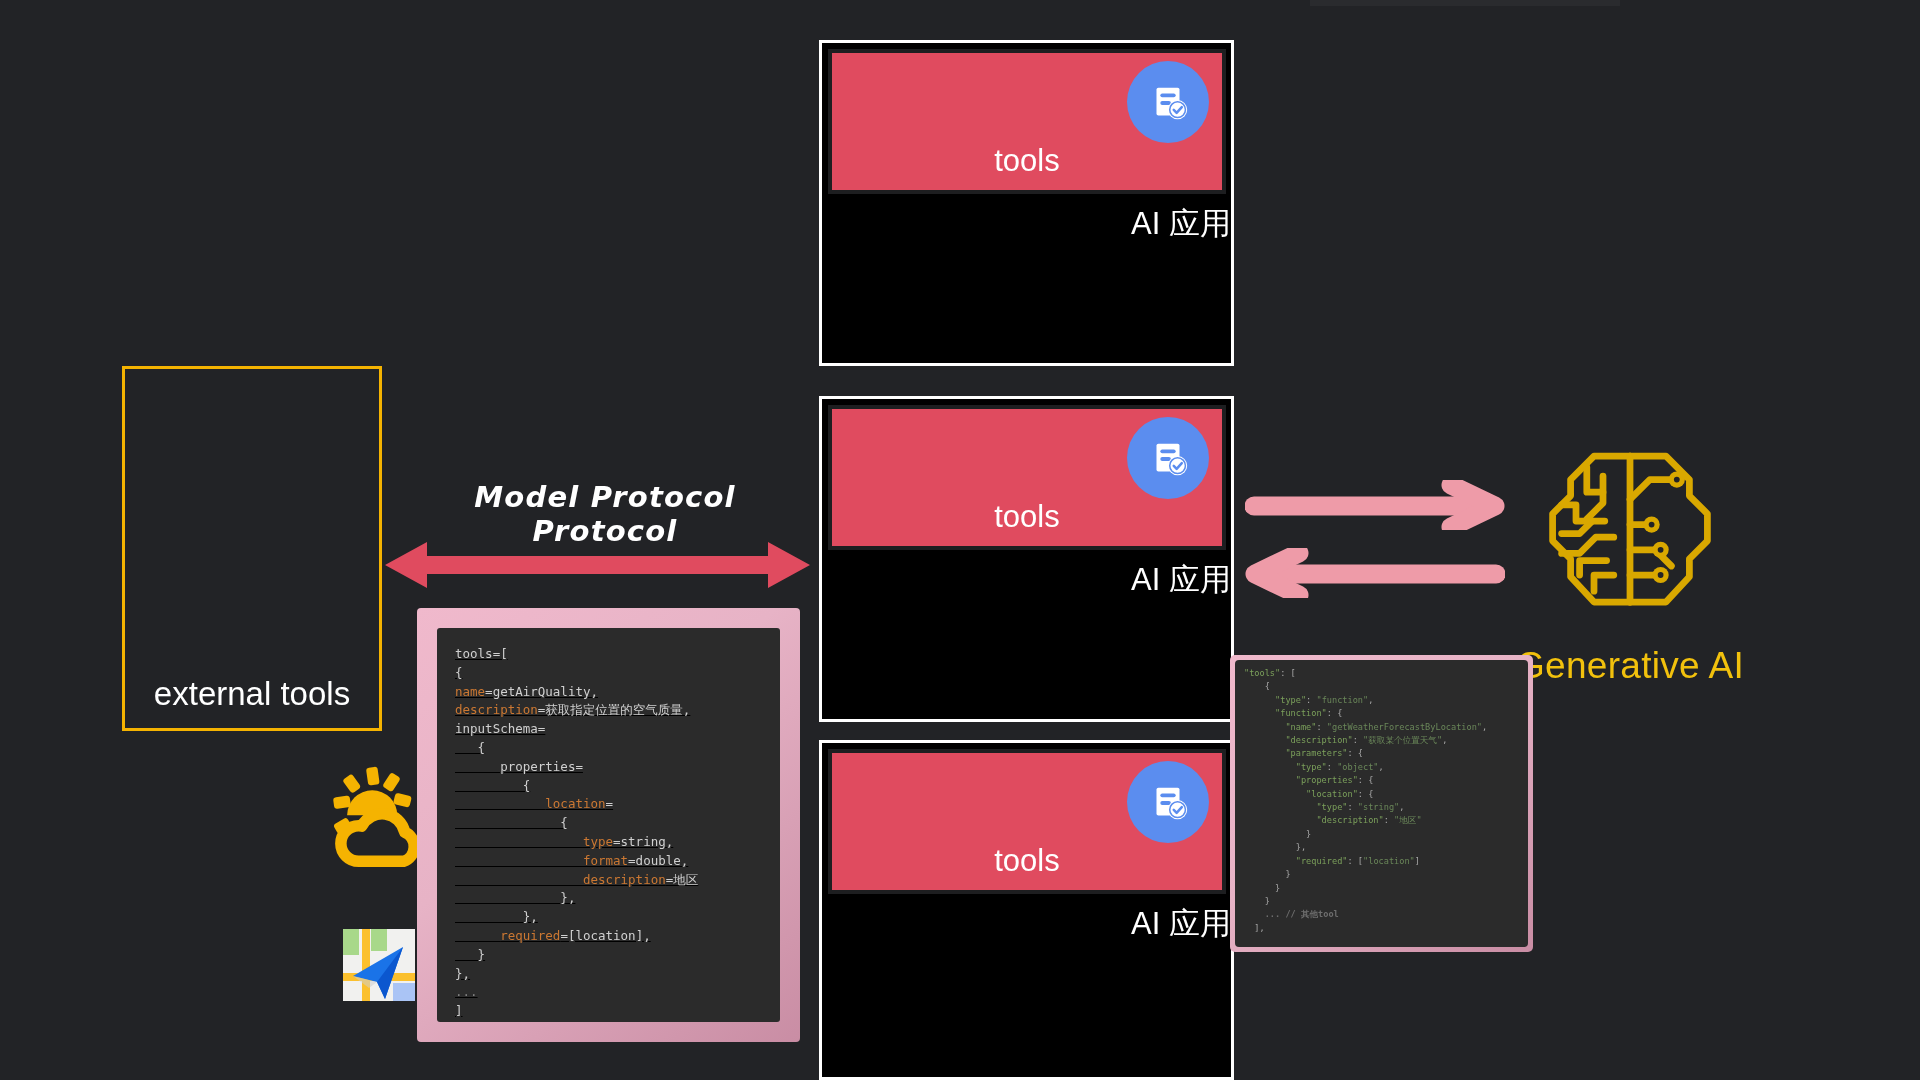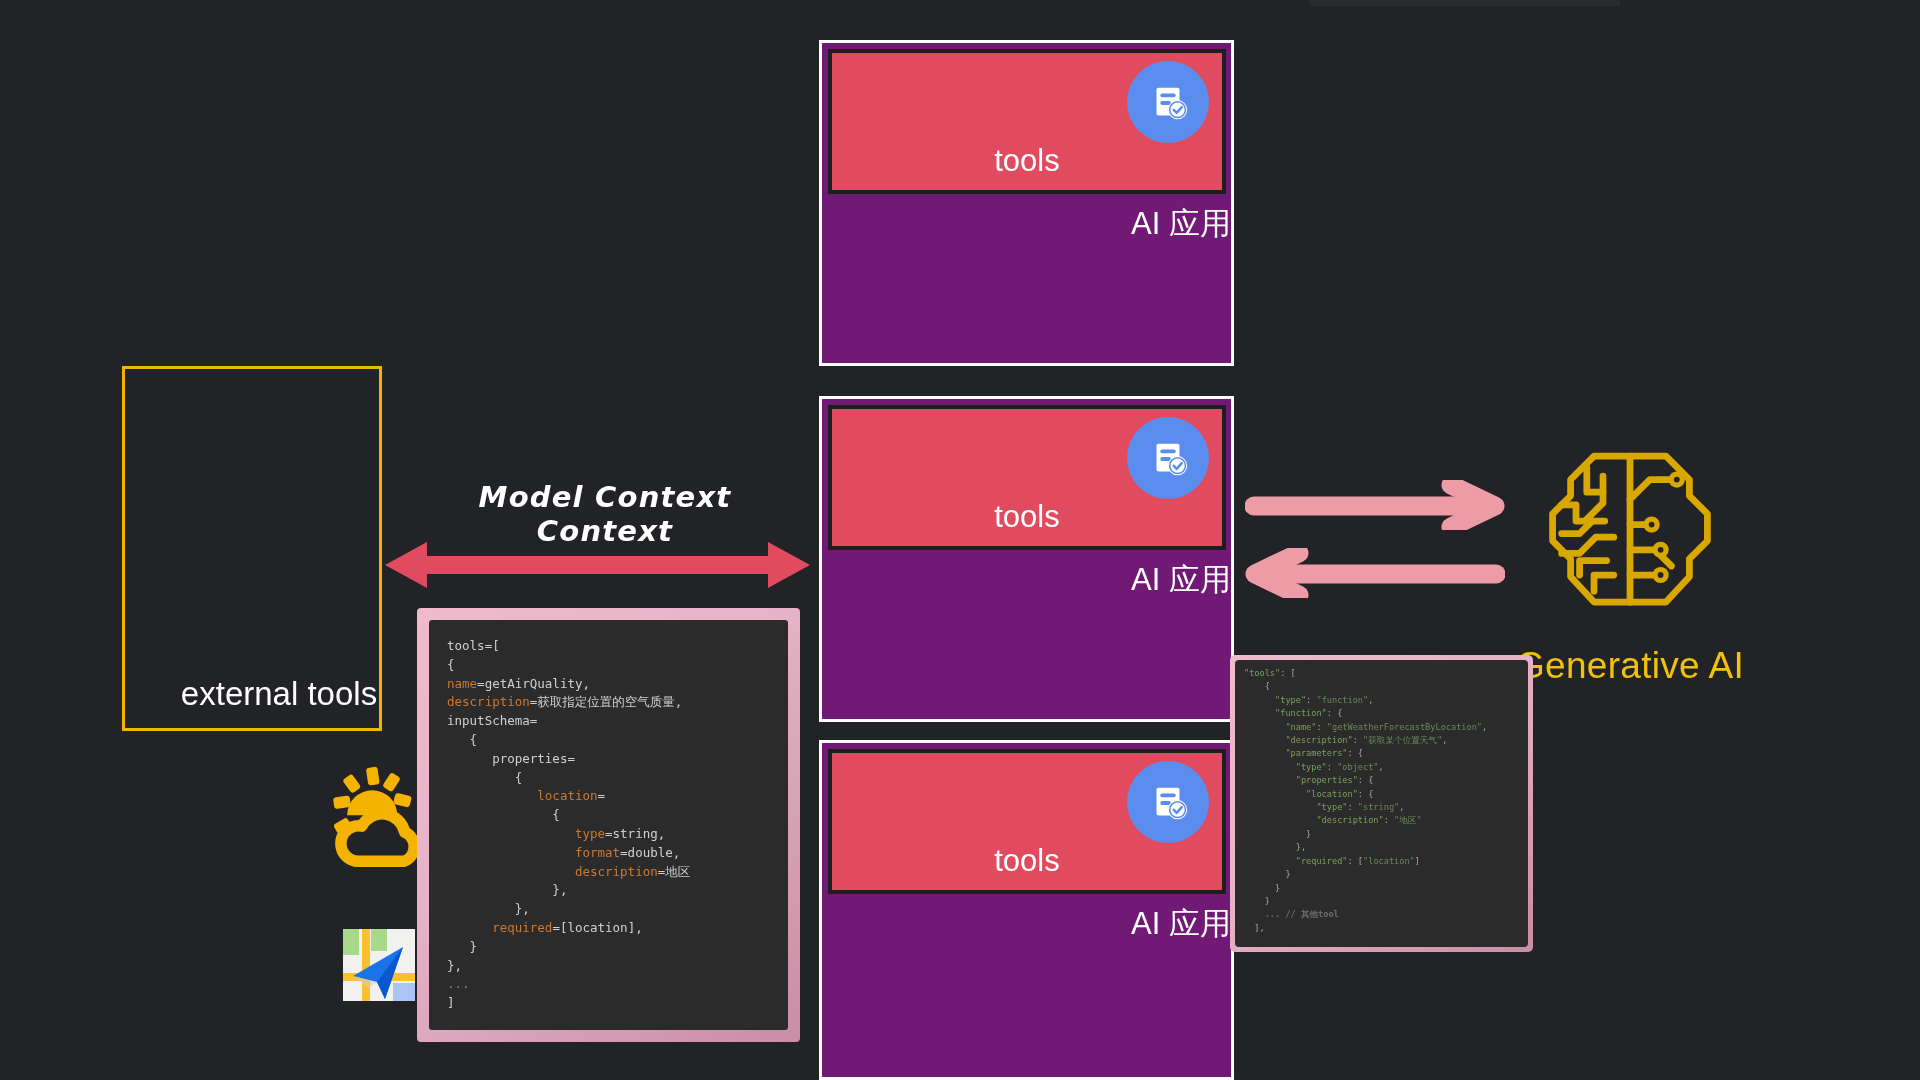--- a/index.html
+++ b/index.html
@@ -21,50 +21,50 @@
     text-align:center;color:#ffffff;font-size:33px;letter-spacing:.2px;
   }
   .external-box{
     position:absolute;left:122px;top:366px;width:260px;height:365px;
     border:3px solid #F5B301;box-sizing:border-box;background:transparent;
   }
   .weather-icon{position:absolute;left:196px;top:392px;width:115px;height:115px;}
   .map-icon{position:absolute;left:218px;top:560px;width:72px;height:72px;}
   .external-label{
     position:absolute;left:122px;top:675px;width:260px;text-align:center;
-    color:#ffffff;font-size:33px;padding-left:27px;
+    color:#ffffff;font-size:33px;
   }
 
   
   .mcp-label{
     position:absolute;left:415px;top:480px;width:380px;text-align:center;
     color:#ffffff;font-size:29px;font-style:italic;font-weight:bold;
     font-family:"DejaVu Sans", sans-serif;letter-spacing:1.2px;
   }
   .mcp-arrow{position:absolute;left:385px;top:540px;width:425px;height:50px;}
 
   
   .code-left-wrap{
     position:absolute;left:417px;top:608px;width:383px;height:434px;
     background:linear-gradient(140deg,#f0b9cc 0%,#e7b3c6 40%,#c98da4 100%);
-    border-radius:4px;padding:12px;box-sizing:border-box;
+    border-radius:4px;padding:20px;box-sizing:border-box;text-decoration:underline;
   }
   .code-left{
     width:100%;height:100%;background:#2B2B2B;border-radius:3px;
     box-sizing:border-box;padding:17px 18px;
     font-family:"DejaVu Sans Mono","Liberation Mono",monospace;
     font-size:12.5px;line-height:18.8px;color:#d0d0d0;white-space:pre;
     overflow:hidden;
   }
   .k-orange{color:#CC7832;}
   .k-grey{color:#808080;}
 
   
   .app-panel{
-    position:absolute;background:#701a75;border:3px solid #ffffff;box-sizing:border-box;
+    position:absolute;background:#000000;border:3px solid #ffffff;box-sizing:border-box;
   }
   .tools-box{
     position:absolute;background:#E04B5F;border:4px solid #1d1e20;box-sizing:border-box;
   }
   .tools-label{
     position:absolute;width:100%;text-align:center;color:#ffffff;font-size:31px;
   }
   .app-label{
     position:absolute;width:100%;text-align:right;color:#ffffff;font-size:31px;
   }
@@ -131,21 +131,21 @@
       <rect x="50" y="54" width="22" height="18" fill="#aac4f5"></rect>
       <rect x="50" y="0" width="22" height="18" fill="#f1f1ef"></rect>
       <polygon points="60,18 10,47 34,53 42,70" fill="#1a73e8"></polygon>
       <polygon points="60,18 34,53 42,70" fill="#0b57cf"></polygon>
       <polygon points="10,47 34,53 26,59" fill="#cfcfcf" opacity=".55"></polygon>
     </svg>
   </div>
 
   <div class="external-label">external tools</div>
 
-  <div class="mcp-label">Model Context Context</div>
+  <div class="mcp-label">Model Protocol Protocol</div>
   <svg class="mcp-arrow" viewBox="0 0 425 50">
     <polygon points="0,25 42,2 42,16 383,16 383,2 425,25 383,48 383,34 42,34 42,48" fill="#E04B5F"></polygon>
   </svg>
 
   <div class="code-left-wrap">
     <div class="code-left" id="code-left"><span>tools=[</span>
 <span>{</span>
 <span class="k-orange">name</span><span>=getAirQuality,</span>
 <span class="k-orange">description</span><span>=获取指定位置的空气质量,</span>
 <span>inputSchema=</span>

